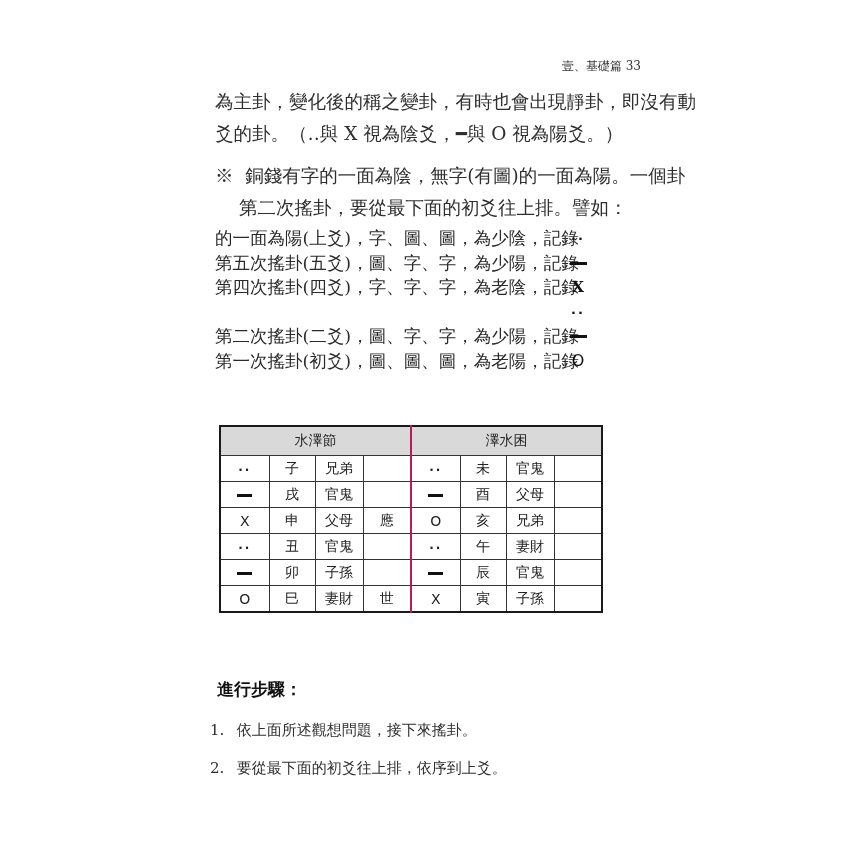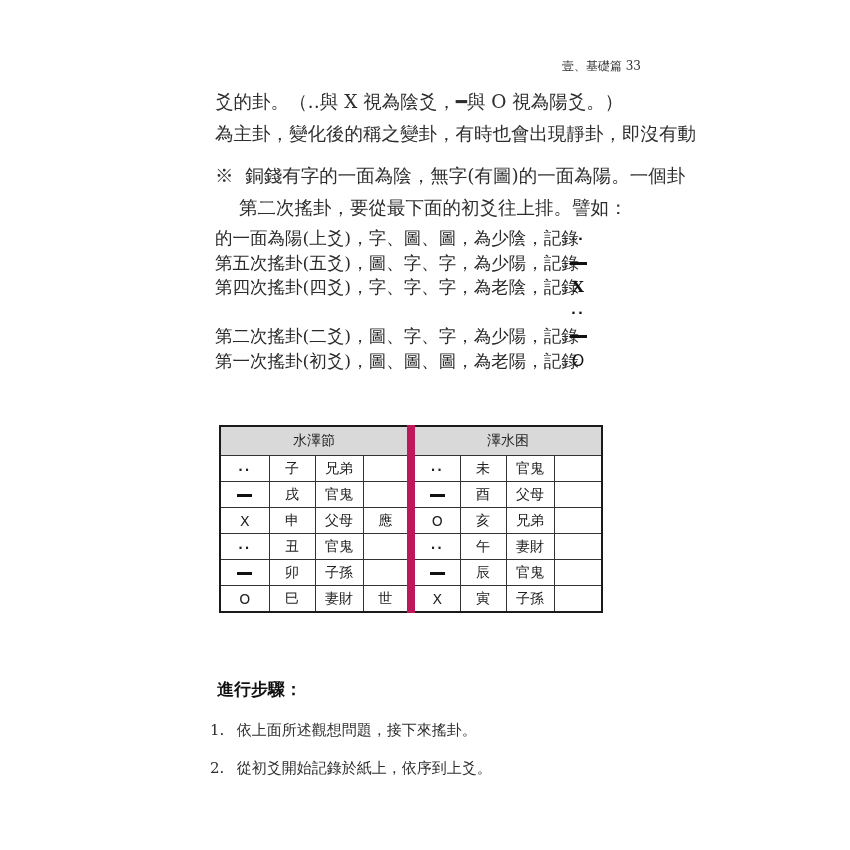--- a/index.html
+++ b/index.html
@@ -29,42 +29,42 @@
   .sym-o { font-size: 16px; }
 
   table.hex {
     position: absolute; left: 219px; top: 425px; width: 380px; border-collapse: collapse;
     border: 2px solid #1a1a1a; font-family: "DejaVu Sans", sans-serif; font-size: 14px; color: #222;
     table-layout: fixed;
   }
   table.hex th {
     background: #d9d9d9; font-weight: normal; height: 26px; border: 1px solid #333; font-size: 14px;
   }
-  table.hex th.divider, table.hex td.divider { border-right: 8px solid #be185d; }
+  table.hex th.divider, table.hex td.divider { border-right: 2px solid #be185d; }
   table.hex td { height: 25px; border: 1px solid #333; text-align: center; padding: 0; }
   table.hex col.c1 { width: 49px; } table.hex col.c2 { width: 46px; }
   table.hex col.c3 { width: 48px; } table.hex col.c4 { width: 48px; }
   .cell-dots { font-weight: bold; letter-spacing: 2px; font-size: 12px; }
   .cell-line { display: inline-block; width: 15px; height: 3px; background: #111; vertical-align: middle; }
 
   .section-title {
     left: 217px; top: 678px; font-family: "DejaVu Sans", sans-serif; font-weight: bold; font-size: 17px; color: #111;
   }
   .steps { left: 210px; top: 715px; font-size: 15px; color: #2e2e2e; }
   .step { height: 38px; line-height: 30px; white-space: nowrap; }
   .step-num { display: inline-block; width: 22px; }
 </style>
 </head>
 <body>
 
 <div class="abs running-header">壹、基礎篇 33</div>
 
 <div class="abs para p1">
+  <div>為主卦，變化後的稱之變卦，有時也會出現靜卦，即沒有動</div>
   <div>爻的卦。（‥與 X 視為陰爻，━與 O 視為陽爻。）</div>
-  <div>為主卦，變化後的稱之變卦，有時也會出現靜卦，即沒有動</div>
 </div>
 
 <div class="abs para note">
   <div><span>※</span>&nbsp;&nbsp;<span>銅錢有字的一面為陰，無字(有圖)的一面為陽。一個卦</span></div>
   <div class="line2">第二次搖卦，要從最下面的初爻往上排。譬如：</div>
 </div>
 
 <div class="abs records" id="records">
     <div class="rec-row"><span>的一面為陽(上爻)，字、圖、圖，為少陰，記錄</span><span class="rec-sym"><span class="sym-dots">··</span></span></div>
     <div class="rec-row"><span>第五次搖卦(五爻)，圖、字、字，為少陽，記錄</span><span class="rec-sym"><span class="sym-line"></span></span></div>
@@ -157,15 +157,15 @@
 
 <div class="abs section-title">進行步驟：</div>
 
 <div class="abs steps">
   <div class="step">
     <span class="step-num">1.</span>
     <span>依上面所述觀想問題，接下來搖卦。</span>
   </div>
   <div class="step">
     <span class="step-num">2.</span>
-    <span>從初爻開始記錄於紙上，依序到上爻。</span>
+    <span>要從最下面的初爻往上排，依序到上爻。</span>
   </div>
 </div>
 
 </body></html>

